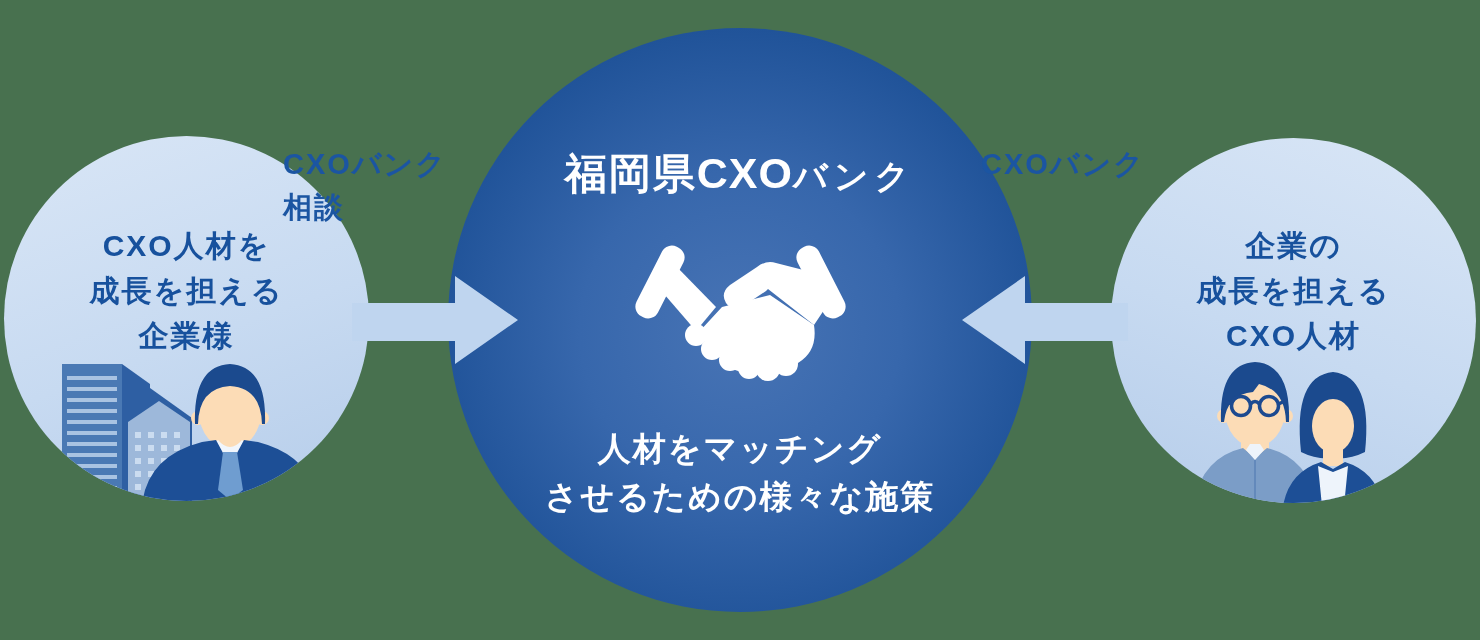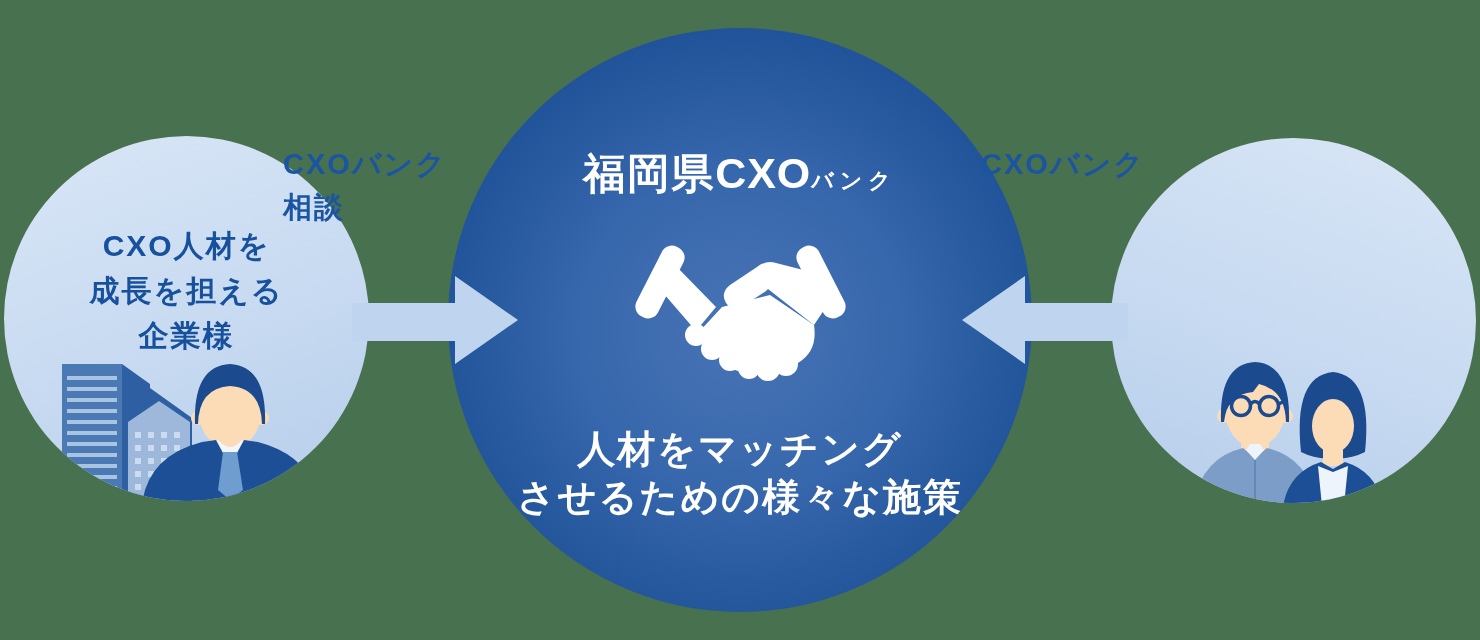--- a/index.html
+++ b/index.html
@@ -17,24 +17,24 @@
   .side-text{position:absolute;width:100%;text-align:center;color:#17519d;
              font-weight:bold;font-size:30px;line-height:45px;letter-spacing:2px;margin-top:28px;}
   .c-left  .side-text{top:59px;}
   .c-right .side-text{top:57px;}
 
   .illus{position:absolute;left:0;top:0;width:100%;height:100%;display:block;}
 
   .center-title{position:absolute;top:118px;width:100%;text-align:center;color:#ffffff;font-weight:bold;}
   .t-k{font-size:42px;letter-spacing:2px;}
   .t-cxo{font-size:43px;letter-spacing:1px;}
-  .t-kana{font-size:22px;letter-spacing:6px;}
+  .t-kana{font-size:34px;letter-spacing:6px;}
 
   .center-desc{position:absolute;top:397px;width:100%;text-align:center;color:#ffffff;
-               font-weight:bold;font-size:38px;line-height:48px;letter-spacing:2px;}
+               font-weight:bold;font-size:33px;line-height:48px;letter-spacing:2px;}
 
   .handshake{position:absolute;left:170px;top:205px;width:246px;height:162px;}
 
   .arrow-label{position:absolute;width:220px;text-align:left;color:#1b55a2;
                font-weight:bold;font-size:29px;line-height:43px;letter-spacing:2px;}
   .al-left{left:283px;top:143px;}
   .al-right{left:981px;top:143px;}
 
   .arrows{position:absolute;left:0;top:0;width:1480px;height:640px;pointer-events:none;}
 </style>
@@ -99,20 +99,25 @@
         <ellipse cx="226" cy="276" rx="31" ry="37"></ellipse>
       </g>
       <path d="M191 288 Q189 230 226 228 Q263 230 261 288 L258 288 Q257 252 226 250 Q195 252 194 288 Z" fill="#1b4a8e"></path>
       <path d="M198 316 L214 304 Q226 318 238 304 L254 316 L254 344 L198 344 Z" fill="#f1f6fc"></path>
       <path d="M138 368 Q144 320 198 306 L212 304 L226 330 L240 304 L254 306 Q308 320 314 368 Z" fill="#1d4f96"></path>
       <path d="M219 316 L233 316 L239 354 L226 364 L214 354 Z" fill="#6f9dd0"></path>
     </svg>
   </div>
 
   <div class="circle c-right">
+    <div class="side-text">
+      <div>企業の</div>
+      <div>成長を担える</div>
+      <div>CXO人材</div>
+    </div>
     <svg class="illus" viewBox="0 0 365 365">
 
       <g fill="#fcdcb6">
         <circle cx="113" cy="278" r="7"></circle>
           <circle cx="175" cy="278" r="7"></circle>
         <rect x="130" y="294" width="28" height="24"></rect>
         <ellipse cx="144" cy="272" rx="30" ry="37"></ellipse>
       </g>
       <path d="M110 284 Q108 226 144 224 Q180 226 178 284 L175 284 Q174 252 148 246 L142 254 Q116 256 113 284 Z" fill="#1b4a8e"></path>
       <path d="M82 368 Q90 320 132 310 L144 320 L156 310 Q198 320 206 368 Z" fill="#7b9dc7"></path>

